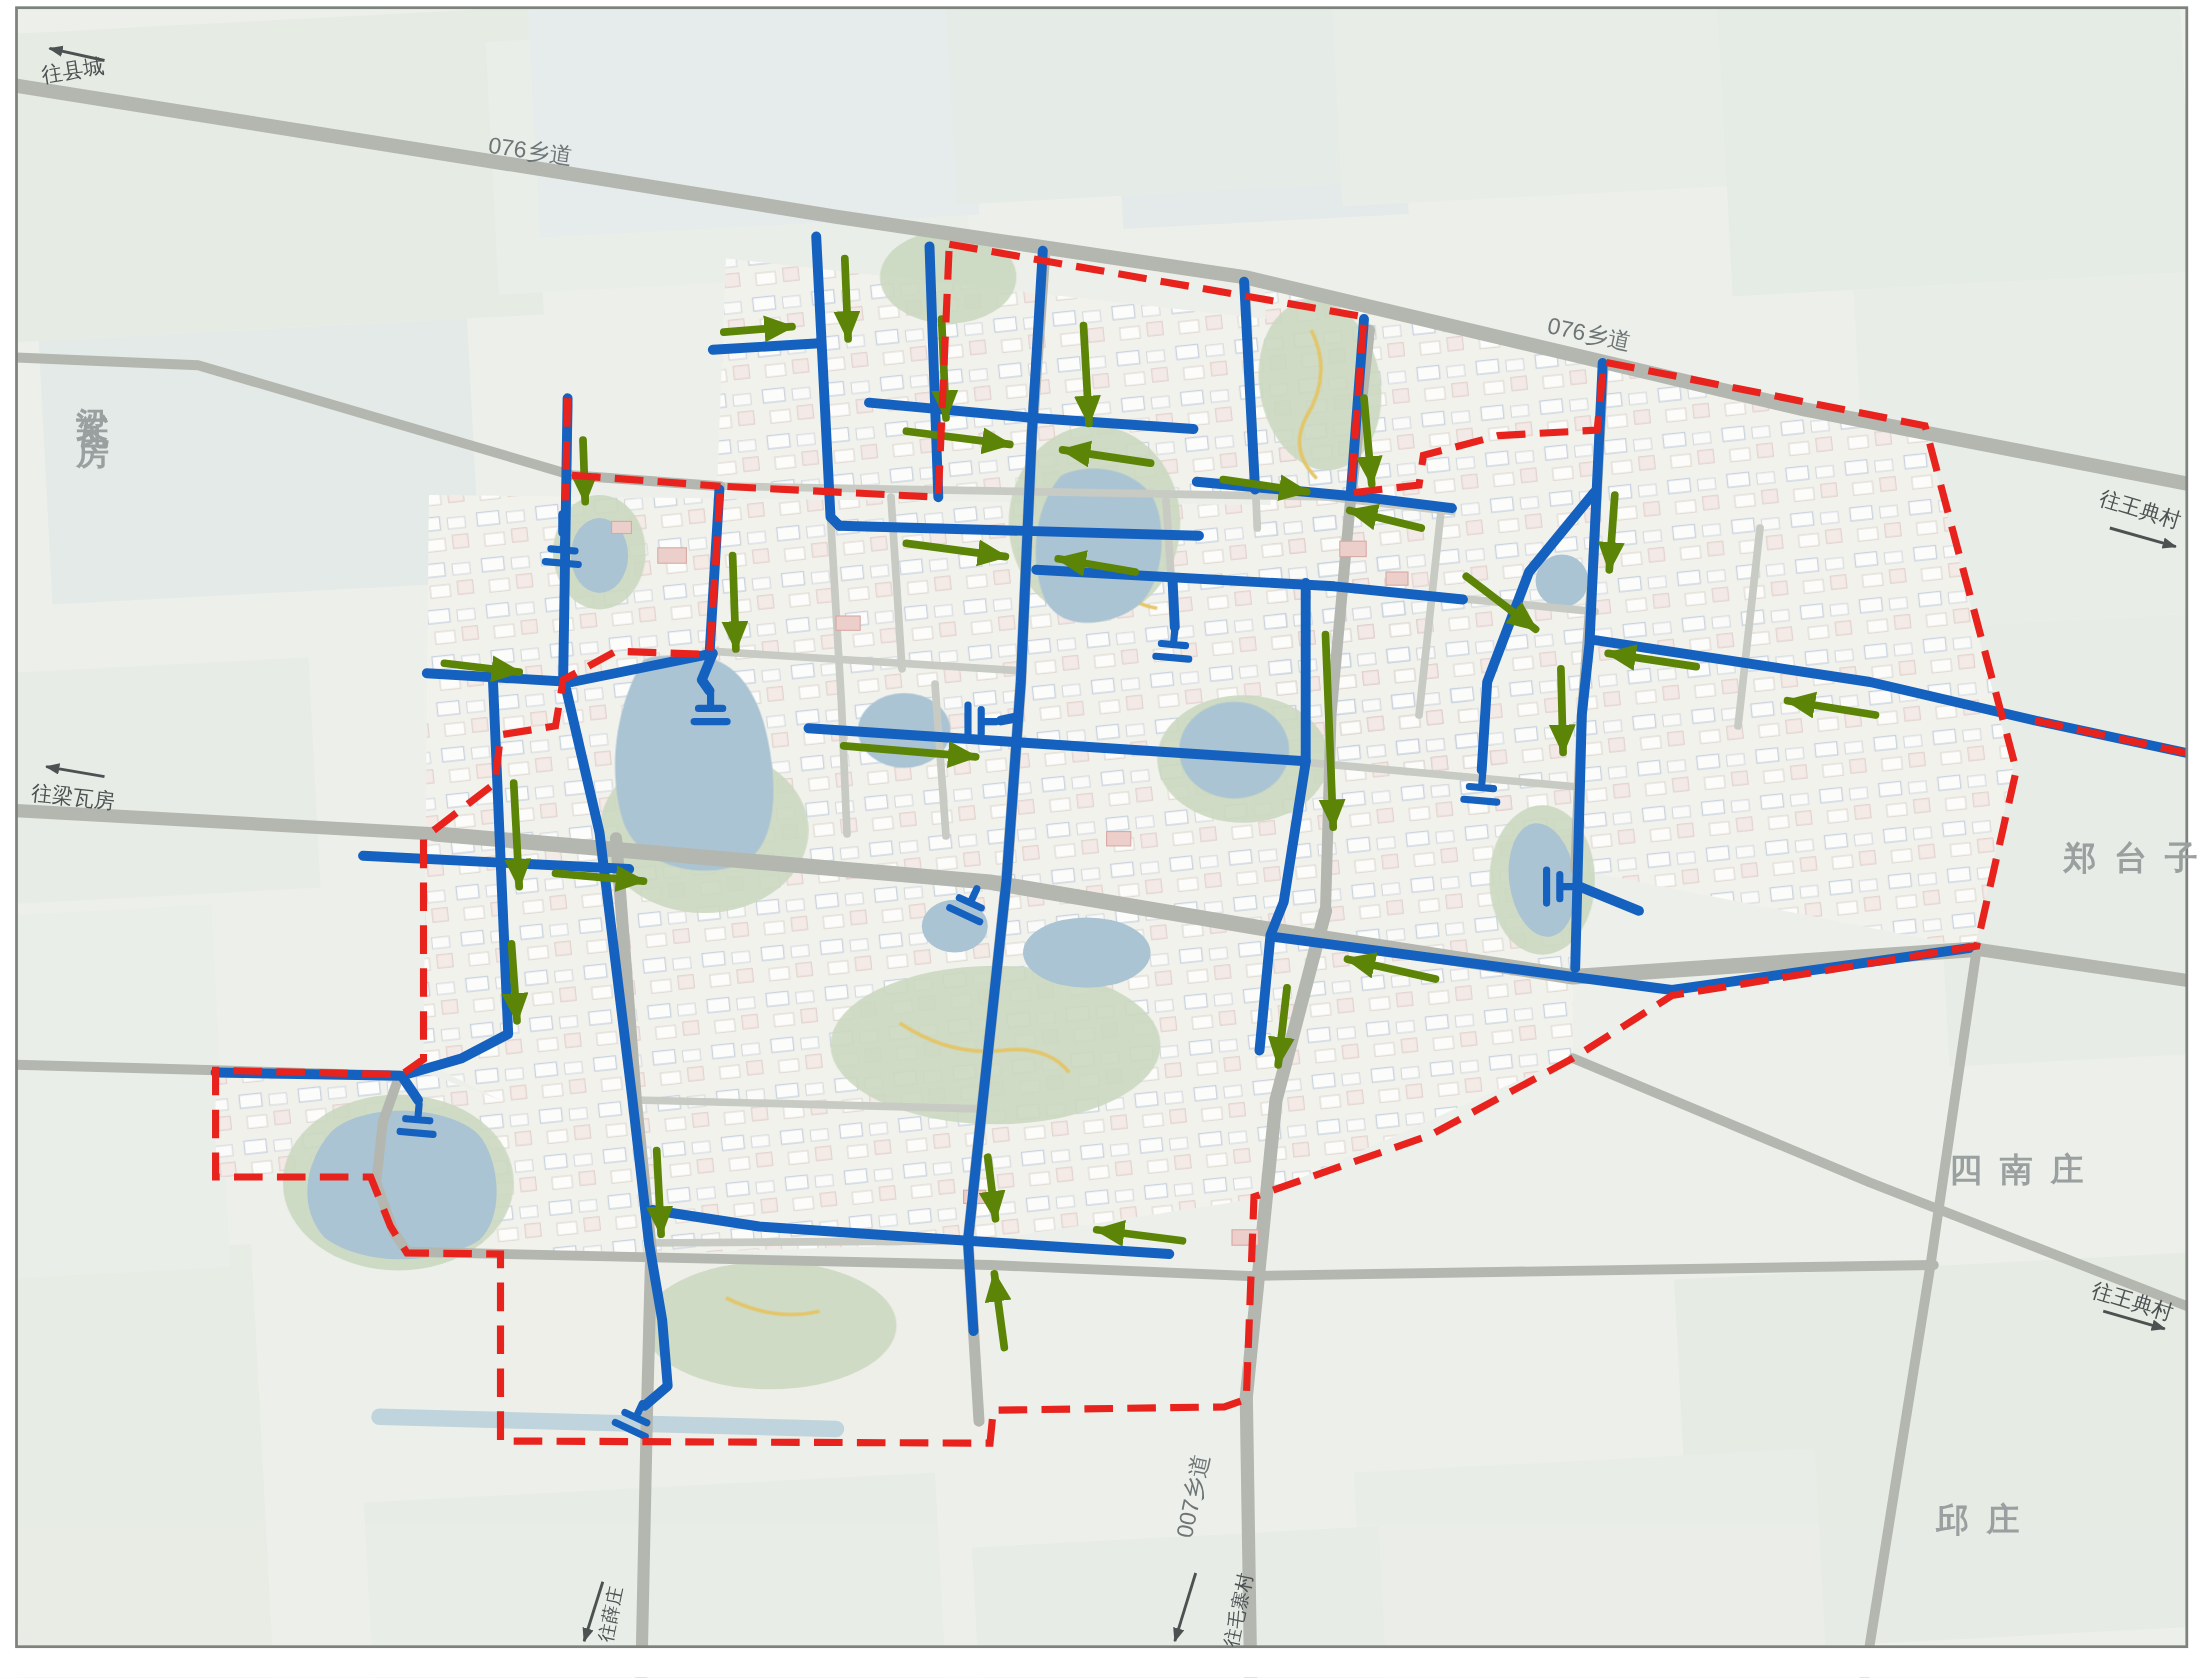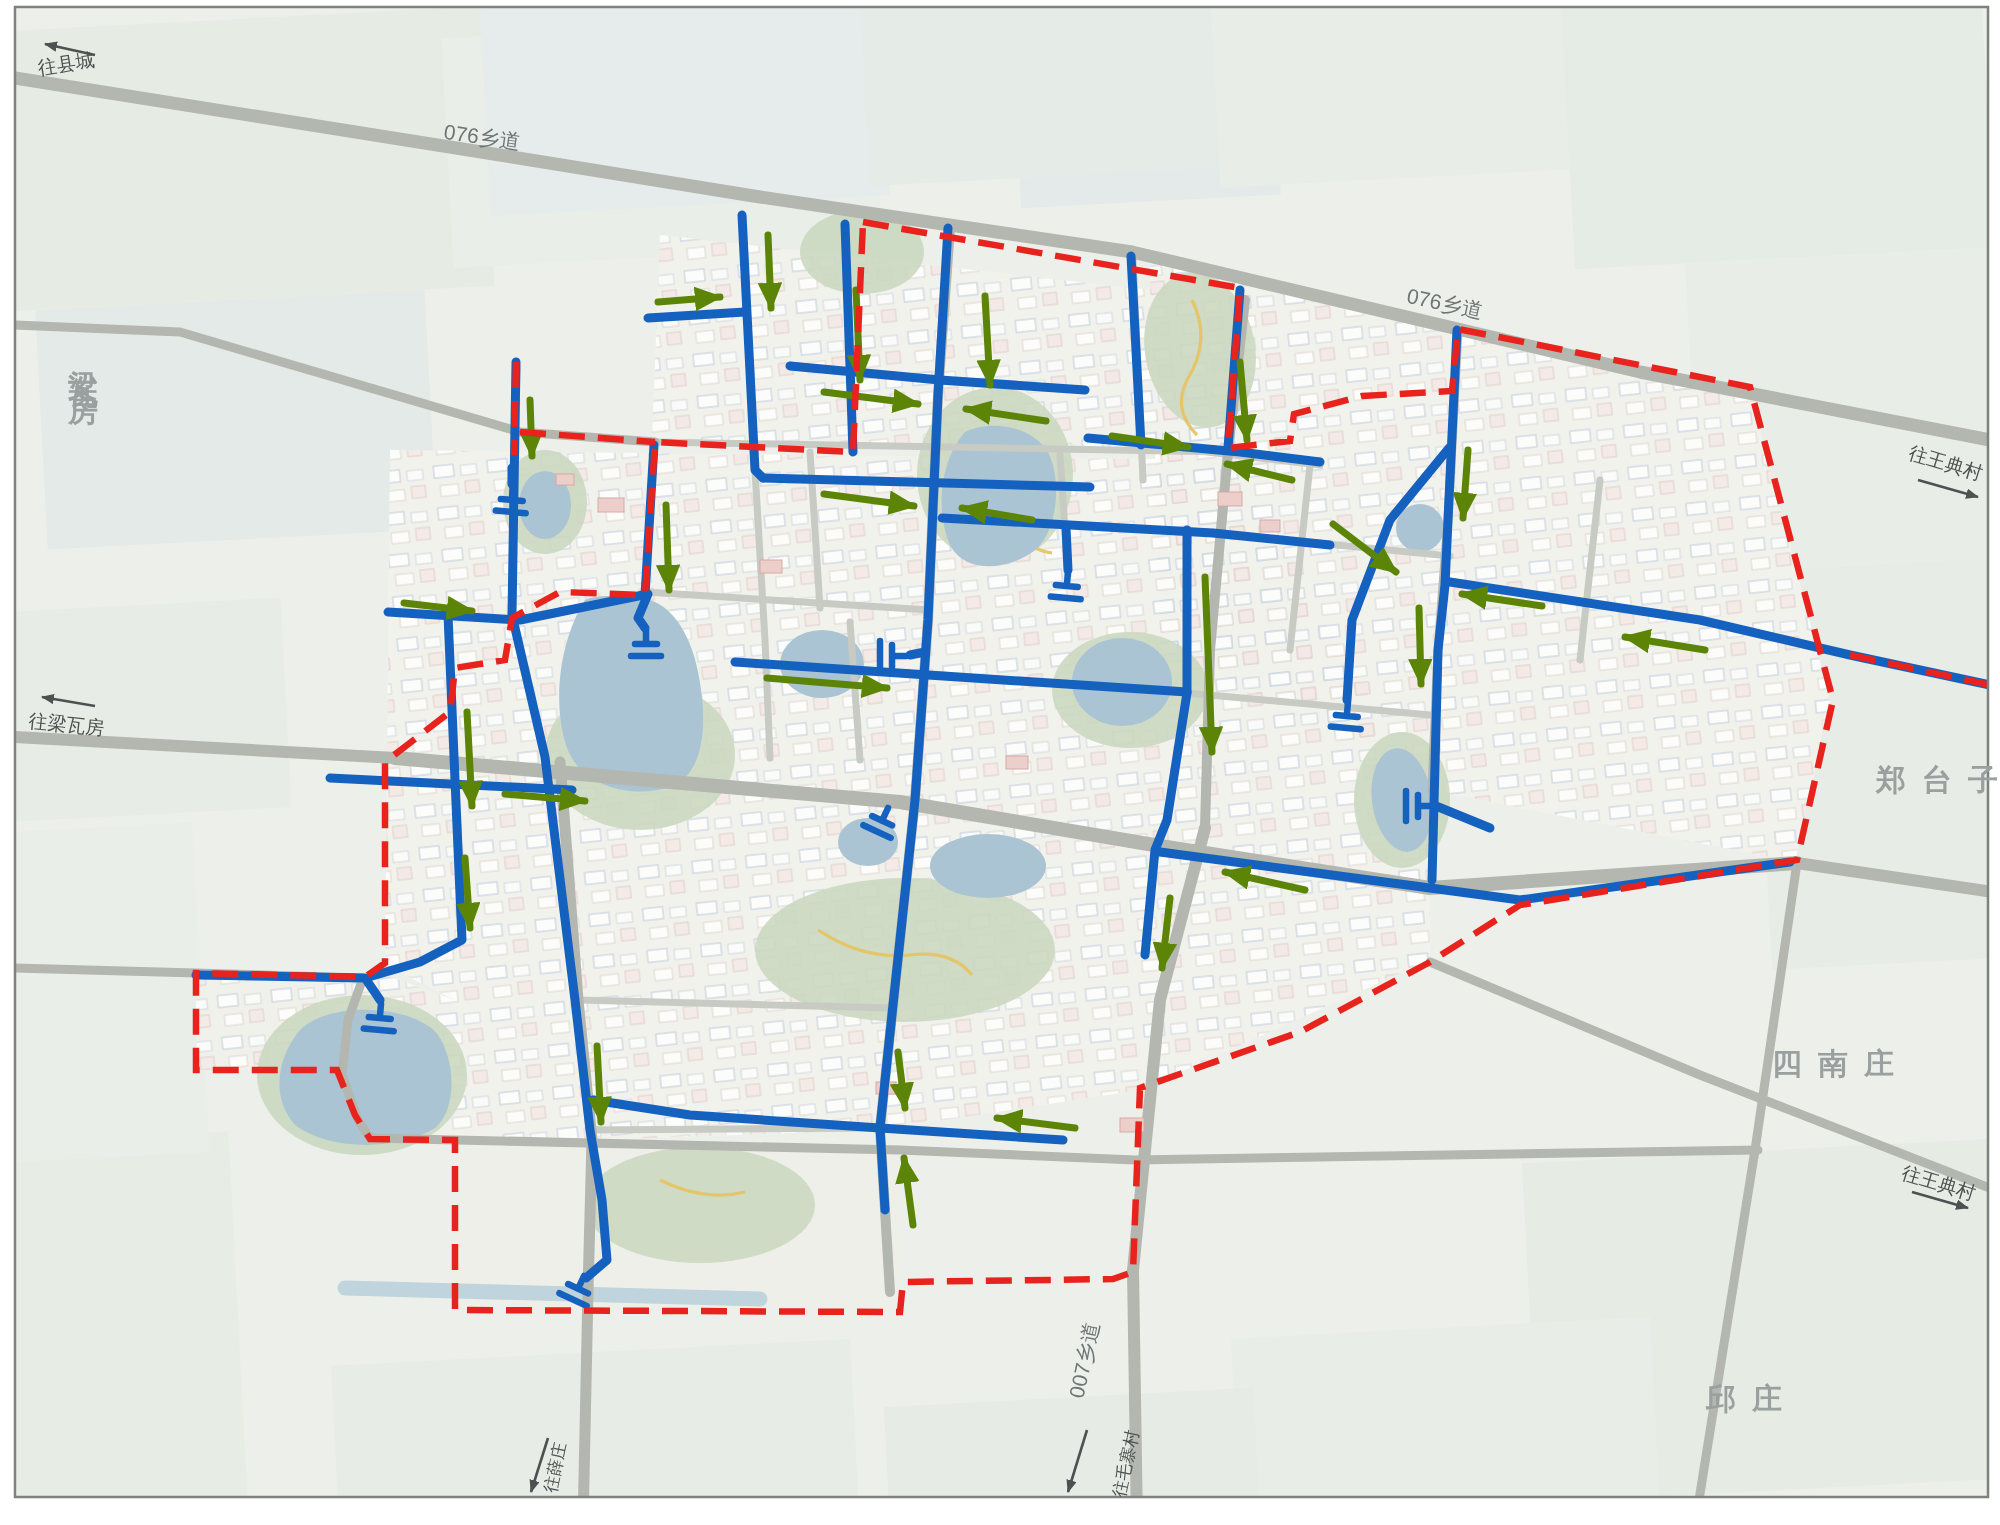--- a/index.html
+++ b/index.html
@@ -260,17 +260,17 @@
 
   <div class="lbl dlabel rot" style="left:36px;top:56px;transform:rotate(-9deg);">往县城</div>
   <div class="lbl rlabel rot" style="left:446px;top:118px;transform:rotate(8deg);">076乡道</div>
   <div class="lbl plabel vert" style="left:62px;top:345px;">梁瓦房</div>
   <div class="lbl dlabel rot" style="left:30px;top:708px;transform:rotate(6deg);">往梁瓦房</div>
   <div class="lbl rlabel rot" style="left:1410px;top:282px;transform:rotate(12deg);">076乡道</div>
   <div class="lbl dlabel rot" style="left:1913px;top:440px;transform:rotate(17deg);">往王典村</div>
   <div class="lbl plabel" style="left:1876px;top:760px;">郑台子</div>
   <div class="lbl plabel" style="left:1772px;top:1044px;text-align:center;">四南庄</div>
   <div class="lbl dlabel rot" style="left:1906px;top:1160px;transform:rotate(17deg);">往王典村</div>
-  <div class="lbl plabel" style="left:1706px;top:1362px;margin-top:17px;">邱庄</div>
+  <div class="lbl plabel" style="left:1760px;top:1362px;">邱庄</div>
   <div class="lbl rlabel ctr" style="left:1046px;top:1346px;transform:rotate(-78deg);">007乡道</div>
   <div class="lbl dlabel ctr" style="left:1092px;top:1452px;transform:rotate(-78deg);font-size:17px;">往毛寨村</div>
   <div class="lbl dlabel ctr" style="left:530px;top:1456px;transform:rotate(-78deg);font-size:17px;">往薛庄</div>
 </div>
 
 </body></html>

